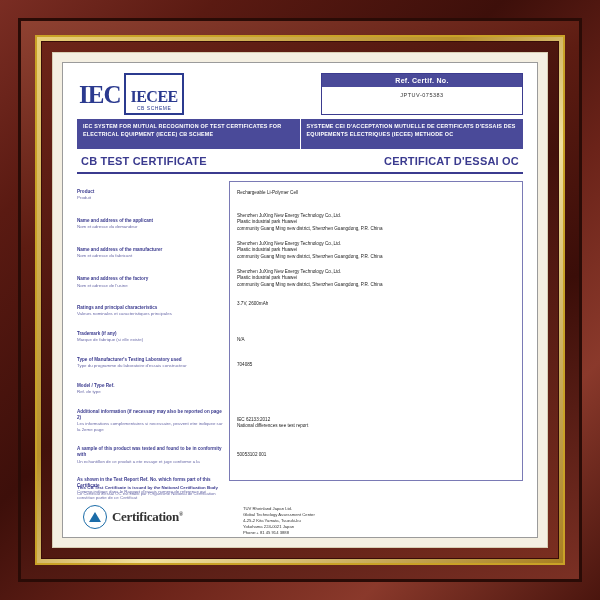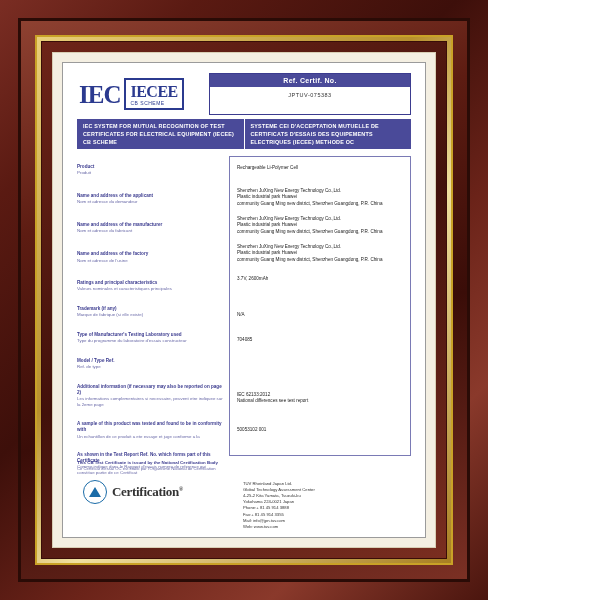--- a/index.html
+++ b/index.html
@@ -11,21 +11,21 @@
     width: 600px;
     height: 600px;
     font-family: "Liberation Sans", sans-serif;
     overflow: hidden;
   }
 
   
   .frame-outer {
     position: absolute;
     left: 0; top: 0;
-    width: 488px; height: 600px;
+    width: 600px; height: 600px;
     box-sizing: border-box;
     background:
       linear-gradient(135deg, #7a2d23 0%, #5a1a12 18%, #3d0f0a 42%, #6b2319 62%, #8a392b 80%, #4a150e 100%);
     padding: 18px;
   }
   .frame-bevel1 {
     width: 100%; height: 100%;
     box-sizing: border-box;
     border: 3px solid #2a0b06;
     background: linear-gradient(160deg,#8e4131 0%, #5d1c12 30%, #3a0d08 60%, #7b3024 100%);
@@ -82,22 +82,22 @@
     font-family: "Liberation Serif", serif;
     font-weight: bold;
     font-size: 25px;
     color: #2b3a8f;
     letter-spacing: -1px;
     line-height: 1;
   }
   .iecee-box {
     border: 2px solid #2b3a8f;
     color: #2b3a8f;
-    padding: 4px 4px 2px 4px;
-    text-align: left;
+    padding: 14px 4px 2px 4px;
+    text-align: center;
     line-height: 1;
   }
   .iecee-box .big {
     font-family: "Liberation Serif", serif;
     font-weight: bold;
     font-size: 16px;
     letter-spacing: -0.5px;
     display: block;
   }
   .iecee-box .small {
@@ -281,20 +281,24 @@
            <div class="certnum-head">Ref. Certif. No.</div>
            <div class="certnum-val">JPTUV-075383</div>
          </div>
        </div>
 
        <div class="banner">
          <div class="left">IEC SYSTEM FOR MUTUAL RECOGNITION OF TEST CERTIFICATES FOR ELECTRICAL EQUIPMENT (IECEE) CB SCHEME</div>
          <div class="right">SYSTEME CEI D'ACCEPTATION MUTUELLE DE CERTIFICATS D'ESSAIS DES EQUIPEMENTS ELECTRIQUES (IECEE) METHODE OC</div>
        </div>
 
+       <div class="title-row">
+         <div class="t">CB TEST CERTIFICATE</div>
+         <div class="t right">CERTIFICAT D'ESSAI OC</div>
+       </div>
 
        <div class="body">
 
          <div class="labels">
            <div class="lbl" style="margin-top:8px;">
              <span class="en">Product</span>
              <span class="fr">Produit</span>
            </div>
            <div class="lbl" style="margin-top:17px;">
              <span class="en">Name and address of the applicant</span>

